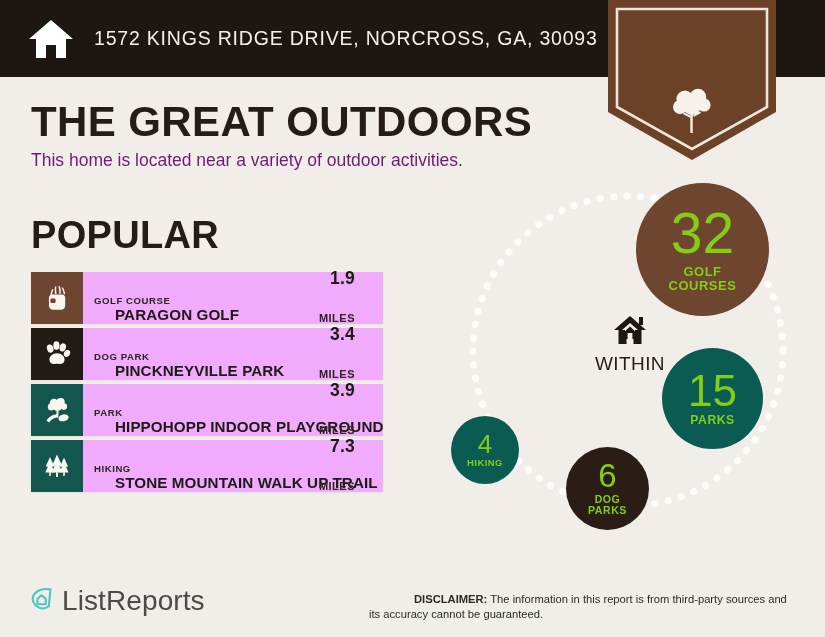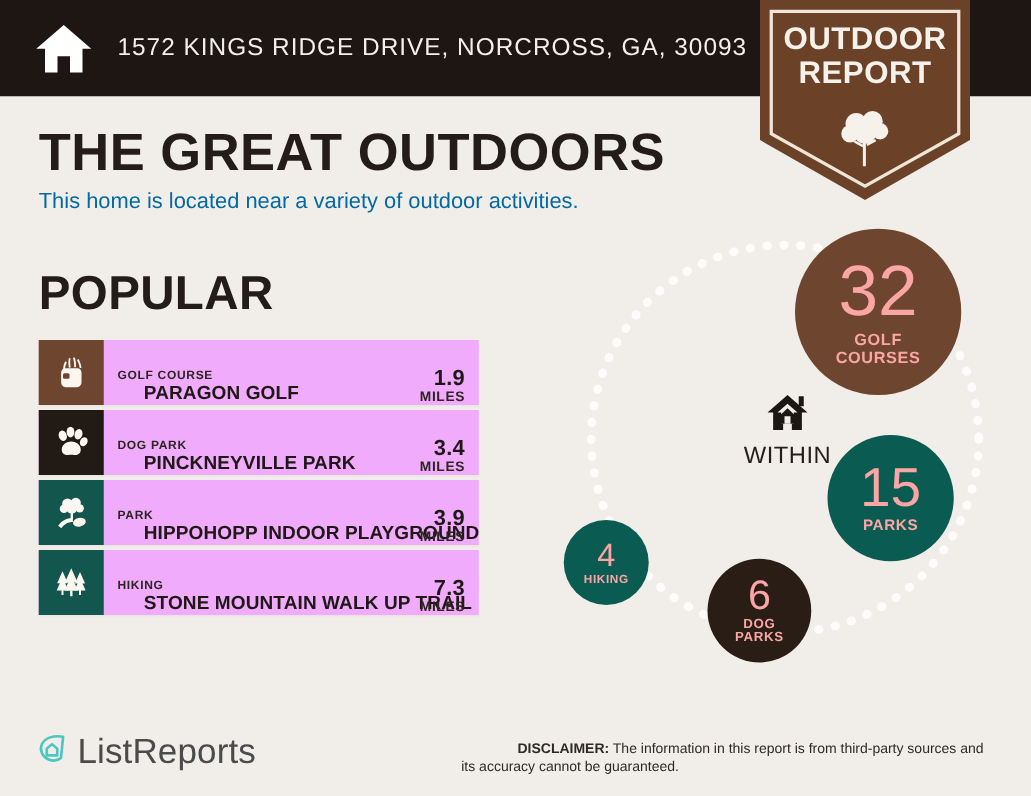--- a/index.html
+++ b/index.html
@@ -54,21 +54,21 @@
   }
 
   
   #title {
     position: absolute; left: 31px; top: 98px;
     font-size: 42px; font-weight: 700;
     color: #231c18; letter-spacing: 0.4px;
   }
   #subtitle {
     position: absolute; left: 31px; top: 150px;
-    font-size: 17.5px; color: #0369a1; font-weight: 400;
+    font-size: 17.5px; color: #701a75; font-weight: 400;
   }
   #popular {
     position: absolute; left: 31px; top: 214px;
     font-size: 38px; font-weight: 700;
     color: #231c18; letter-spacing: 0.3px;
   }
 
   
   #list { position: absolute; left: 31px; top: 272px; width: 352px; }
   .row {
@@ -95,42 +95,42 @@
     letter-spacing: 0.55px; line-height: 1.15;
   }
   .name {
     font-size: 15.2px; font-weight: 700; color: #1e1916;
     letter-spacing: 0.1px; line-height: 1.18;
     white-space: nowrap;
     margin-left: 21px;
   }
   .dist {
     flex: none;
-    padding-right: 11px; padding-left: 4px;
+    padding-right: 28px; padding-left: 4px;
     display: flex; flex-direction: column;
-    align-items: flex-end; justify-content: center;
+    align-items: flex-end; justify-content: center; gap: 24px;
   }
   .distnum {
     font-size: 17.5px; font-weight: 700; color: #1e1916;
     line-height: 1.05; letter-spacing: 0.2px;
   }
   .distunit {
     font-size: 11px; font-weight: 700; color: #2c2520;
     letter-spacing: 0.5px; margin-top: 1px;
   }
 
   
   #diagram { position: absolute; left: 432px; top: 175px; width: 393px; height: 385px; }
   #ring { position: absolute; left: 0; top: 0; }
   .bubble {
     position: absolute;
     border-radius: 50%;
     display: flex; flex-direction: column;
     align-items: center; justify-content: center;
-    color: #fca5a5;
+    color: #84cc16;
     text-align: center;
   }
   .bnum { font-weight: 400; line-height: 0.95; }
   .blabel { font-weight: 700; line-height: 1.08; letter-spacing: 0.5px; }
 
   #b-golf { left: 204px; top: 8px; width: 133px; height: 133px; background: #6e452f; }
   #b-golf .bnum { font-size: 57px; }
   #b-golf .blabel { font-size: 13px; margin-top: 4px; }
 
   #b-parks { left: 230px; top: 173px; width: 101px; height: 101px; background: #0a5c52; }
@@ -185,24 +185,20 @@
       </svg>
     </span>
     <div id="address">1572 KINGS RIDGE DRIVE, NORCROSS, GA, 30093</div>
   </div>
 
   <div id="badge">
     <svg viewBox="0 0 168 160" width="168" height="160" aria-hidden="true">
       <path d="M0 0 H168 V112 L84 160 L0 112 Z" fill="#6b4228"></path>
       <path d="M9 9 H159 V107 L84 149 L9 107 Z" fill="none" stroke="#efe6d8" stroke-width="2.6"></path>
     </svg>
-    <div id="badge-text">
-      <div>OUTDOOR</div>
-      <div>REPORT</div>
-    </div>
     <span id="badge-tree">
       <svg viewBox="0 0 40 48" width="40" height="48" aria-hidden="true">
         <g fill="#f6f1ea">
           <circle cx="13" cy="13" r="8.6"></circle>
           <circle cx="26" cy="11" r="8.2"></circle>
           <circle cx="32" cy="19" r="6.6"></circle>
           <circle cx="8" cy="21" r="7"></circle>
           <circle cx="20" cy="20" r="9"></circle>
           <rect x="18.3" y="20" width="2.4" height="27"></rect>
           <rect x="11" y="28" width="8" height="2" transform="rotate(28 15 29)"></rect>

